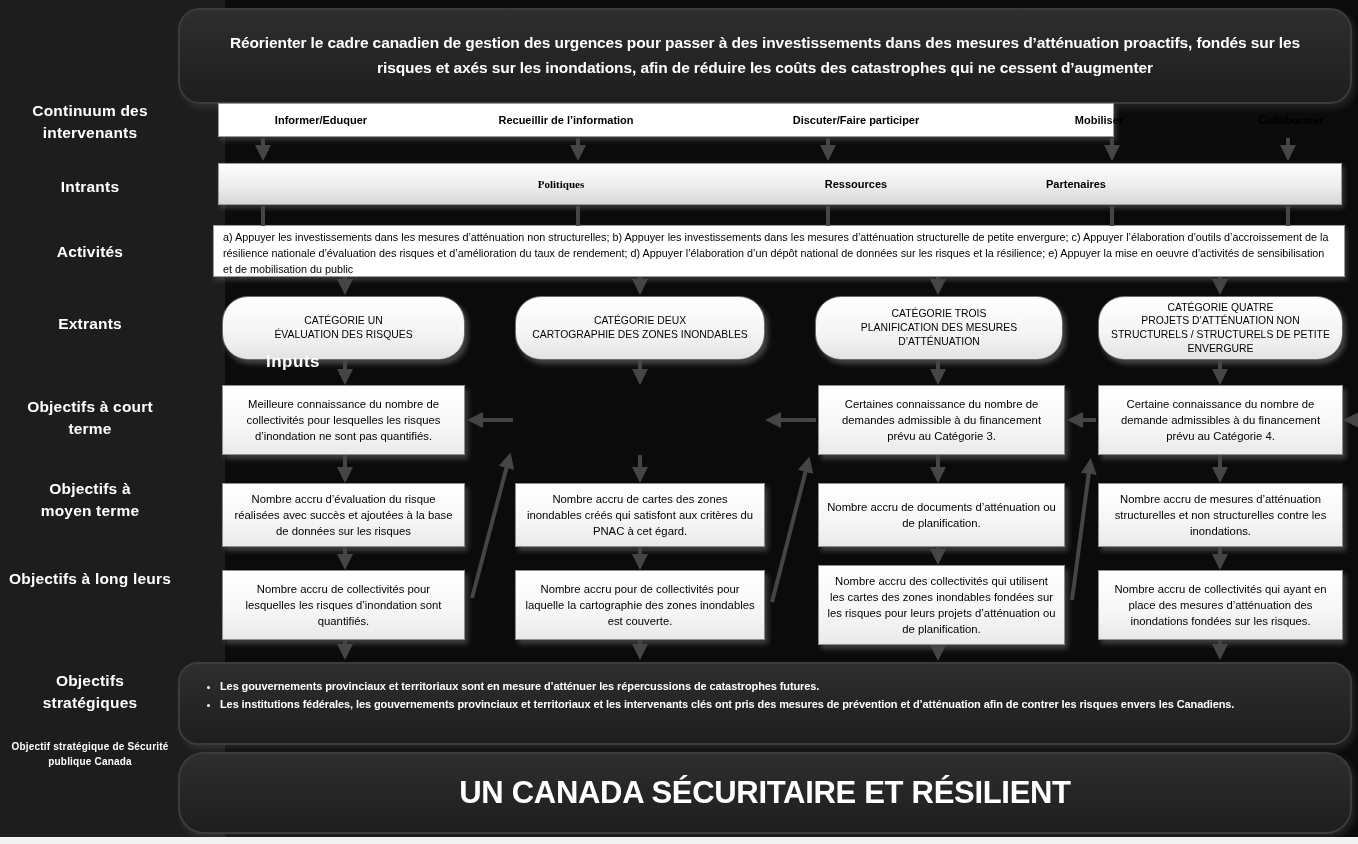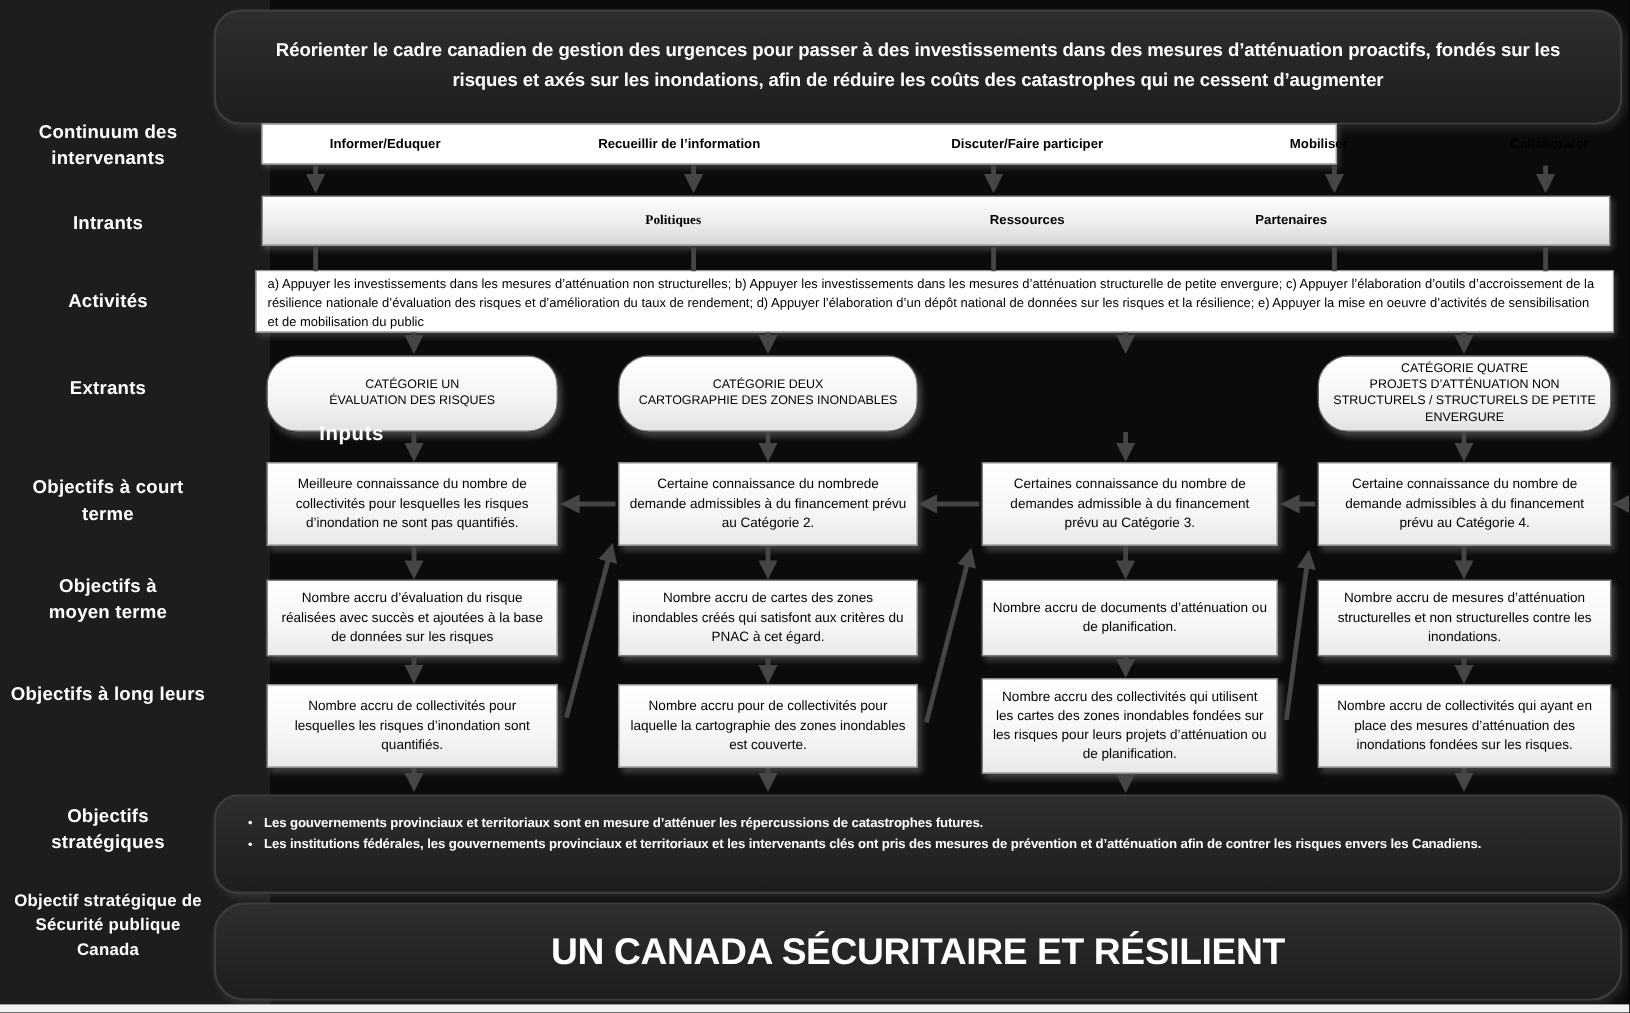--- a/index.html
+++ b/index.html
@@ -81,21 +81,21 @@
 
   <div id="sidebar">
     <div class="rail-label" style="top:100px;">Continuum des intervenants</div>
     <div class="rail-label" style="top:176px;">Intrants</div>
     <div class="rail-label" style="top:241px;">Activités</div>
     <div class="rail-label" style="top:313px;">Extrants</div>
     <div class="rail-label" style="top:396px;">Objectifs à court terme</div>
     <div class="rail-label" style="top:478px;width:120px;left:30px;">Objectifs à moyen terme</div>
     <div class="rail-label" style="top:568px;">Objectifs à long leurs</div>
     <div class="rail-label" style="top:670px;width:140px;left:20px;">Objectifs stratégiques</div>
-    <div class="rail-label" style="top:740px;font-size:14px;">Objectif stratégique de Sécurité publique Canada</div>
+    <div class="rail-label" style="top:740px;font-size:10px;">Objectif stratégique de Sécurité publique Canada</div>
   </div>
 
   <div id="title-box" class="darkbox">
     <div class="t">Réorienter le cadre canadien de gestion des urgences pour passer à des investissements dans des mesures d’atténuation proactifs, fondés sur les risques et axés sur les inondations, afin de réduire les coûts des catastrophes qui ne cessent d’augmenter</div>
   </div>
 
   <div id="continuum-bar" class="wbar">
     <span class="cont-item" style="left:102px;">Informer/Eduquer</span>
     <span class="cont-item" style="left:347px;">Recueillir de l’information</span>
     <span class="cont-item" style="left:637px;">Discuter/Faire participer</span>
@@ -112,29 +112,32 @@
   <div id="activities-box" class="wbar">a) Appuyer les investissements dans les mesures d’atténuation non structurelles; b) Appuyer les investissements dans les mesures d’atténuation structurelle de petite envergure; c) Appuyer l’élaboration d’outils d’accroissement de la résilience nationale d’évaluation des risques et d’amélioration du taux de rendement; d) Appuyer l’élaboration d’un dépôt national de données sur les risques et la résilience; e) Appuyer la mise en oeuvre d’activités de sensibilisation et de mobilisation du public</div>
 
   <div class="pill p1">
     <div>CATÉGORIE UN</div>
     <div>ÉVALUATION DES RISQUES</div>
   </div>
   <div class="pill p2">
     <div>CATÉGORIE DEUX</div>
     <div>CARTOGRAPHIE DES ZONES INONDABLES</div>
   </div>
+  <div class="pill p3">
+    <div>CATÉGORIE TROIS</div>
+    <div>PLANIFICATION DES MESURES D’ATTÉNUATION</div>
+  </div>
   <div class="pill p4">
     <div>CATÉGORIE QUATRE</div>
     <div>PROJETS D’ATTÉNUATION NON STRUCTURELS / STRUCTURELS DE PETITE ENVERGURE</div>
   </div>
 
   <div id="inputs-label">Inputs</div>
 
   <div class="obox row-short c1">Meilleure connaissance du nombre de collectivités pour lesquelles les risques d’inondation ne sont pas quantifiés.</div>
-  <div class="obox row-short c2">Certaine connaissance du nombrede demande admissibles à du financement prévu au Catégorie 2.</div>
   <div class="obox row-short c3">Certaines connaissance du nombre de demandes admissible à du financement prévu au Catégorie 3.</div>
   <div class="obox row-short c4">Certaine connaissance du nombre de demande admissibles à du financement prévu au Catégorie 4.</div>
 
   <div class="obox row-med c1">Nombre accru d’évaluation du risque réalisées avec succès et ajoutées à la base de données sur les risques</div>
   <div class="obox row-med c2">Nombre accru de cartes des zones inondables créés qui satisfont aux critères du PNAC à cet égard.</div>
   <div class="obox row-med c3">Nombre accru de documents d’atténuation ou de planification.</div>
   <div class="obox row-med c4">Nombre accru de mesures d’atténuation structurelles et non structurelles contre les inondations.</div>
 
   <div class="obox row-long c1">Nombre accru de collectivités pour lesquelles les risques d’inondation sont quantifiés.</div>
   <div class="obox row-long c2">Nombre accru pour de collectivités pour laquelle la cartographie des zones inondables est couverte.</div>

